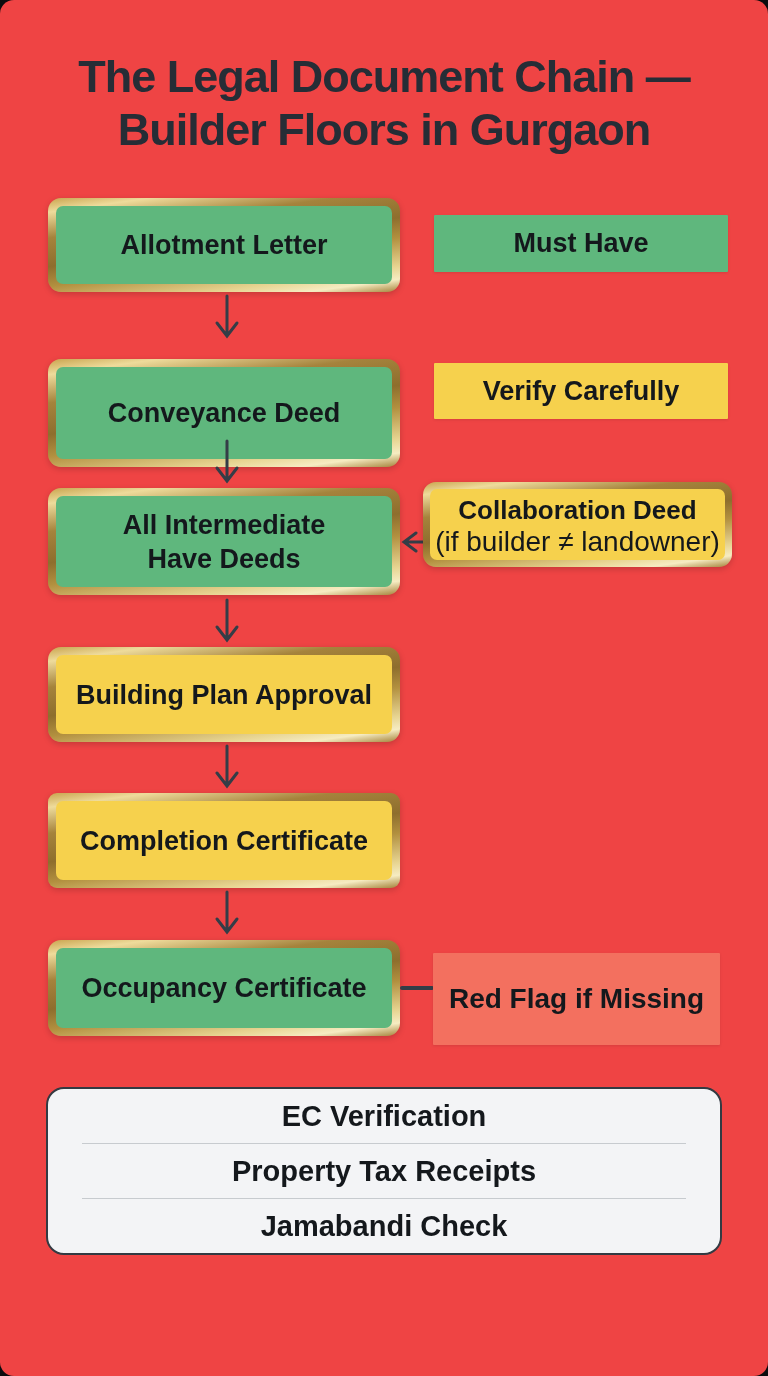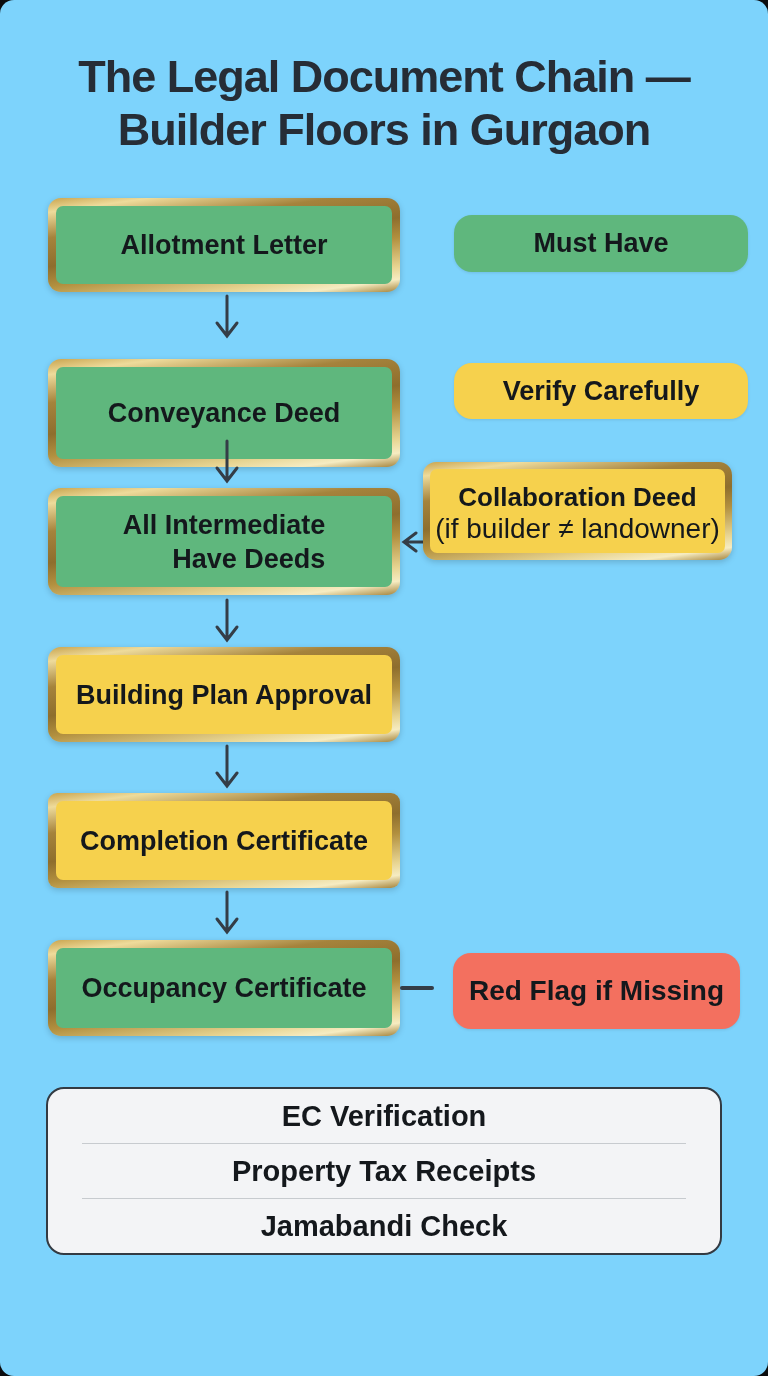--- a/index.html
+++ b/index.html
@@ -1,18 +1,18 @@
 <!DOCTYPE html>
 <html><head>
 <meta charset="utf-8">
 <style>
   html,body{margin:0;padding:0;background:#0b0c0e;}
   body{display:flex;justify-content:center;font-family:"Liberation Sans",sans-serif;}
   .canvas{
-    position:relative;width:768px;height:1376px;background:#7dd3fc;
+    position:relative;width:768px;height:1376px;background:#ef4444;
     border-radius:14px;overflow:hidden;flex:0 0 auto;
   }
   .title{
     position:absolute;top:50px;left:0;width:768px;text-align:center;
     font-weight:bold;font-size:45px;line-height:53px;letter-spacing:-1px;
     color:#262d36;
   }
   
   .gold{
     position:absolute;box-sizing:border-box;padding:8px;border-radius:13px;
@@ -20,47 +20,46 @@
       #c9a44e 0%, #eedb9b 10%, #a5833c 28%, #8e6e2d 48%,
       #b2903f 62%, #e7d491 82%, #f6ecc2 91%, #a3823a 100%);
     box-shadow:0 2px 6px rgba(0,0,0,0.18);
   }
   .gold-inner{
     width:100%;height:100%;border-radius:7px;display:flex;flex-direction:column;
     align-items:center;justify-content:center;text-align:center;
     color:#14181c;
   }
   .box-label{font-weight:bold;font-size:27px;line-height:34px;white-space:pre-line;}
-  .fill-green{background:#5fb77d;text-align:right;}
+  .fill-green{background:#5fb77d;}
   .fill-yellow{background:#f6d14d;}
   .flow-box{left:48px;width:352px;}
   .b1{top:198px;height:94px;}
   .b2{top:359px;height:108px;}
   .b3{top:488px;height:107px;}
   .b4{top:647px;height:95px;}
   .b5{top:793px;height:95px;border-radius:9px;}
   .b6{top:940px;height:96px;}
   
   .arrow{position:absolute;left:212px;width:30px;height:46px;}
   .a1{top:294px;}.a2{top:439px;}.a3{top:598px;}.a4{top:744px;}.a5{top:890px;}
   .arrow path,.arrow-left path{stroke:#343d47;stroke-width:3;fill:none;stroke-linecap:round;stroke-linejoin:miter;}
   .arrow-left{position:absolute;left:399px;top:528px;width:28px;height:28px;}
   .connector{position:absolute;left:400px;top:986px;width:34px;height:4px;background:#343d47;border-radius:2px;}
   
   .badge{
     position:absolute;display:flex;align-items:center;justify-content:center;
-    border-radius:18px;font-weight:bold;font-size:27px;color:#14181c;
+    border-radius:1px;font-weight:bold;font-size:27px;color:#14181c;
     box-shadow:0 1px 3px rgba(0,0,0,0.10);
-    margin-left:20px;
   }
   .badge-green{left:434px;top:215px;width:294px;height:57px;background:#5fb77d;}
   .badge-yellow{left:434px;top:363px;width:294px;height:56px;background:#f6d14d;text-align:right;}
-  .badge-red{left:433px;top:953px;width:287px;height:76px;background:#f3705f;font-size:28px;}
+  .badge-red{left:433px;top:953px;width:287px;height:92px;background:#f3705f;font-size:28px;}
   
-  .collab{left:423px;top:462px;width:309px;height:98px;padding:7px;}
+  .collab{left:423px;top:482px;width:309px;height:85px;padding:7px;}
   .collab-title{font-weight:bold;font-size:26px;line-height:32px;}
   .collab-sub{font-size:28px;line-height:27px;margin-top:2px;}
   
   .card{
     position:absolute;left:46px;top:1087px;width:676px;height:168px;
     box-sizing:border-box;background:#f3f4f6;border:2px solid #333a42;
     border-radius:18px;display:flex;flex-direction:column;
   }
   .card-row{flex:1;display:flex;align-items:center;justify-content:center;
     font-weight:bold;font-size:29px;color:#14181c;}

